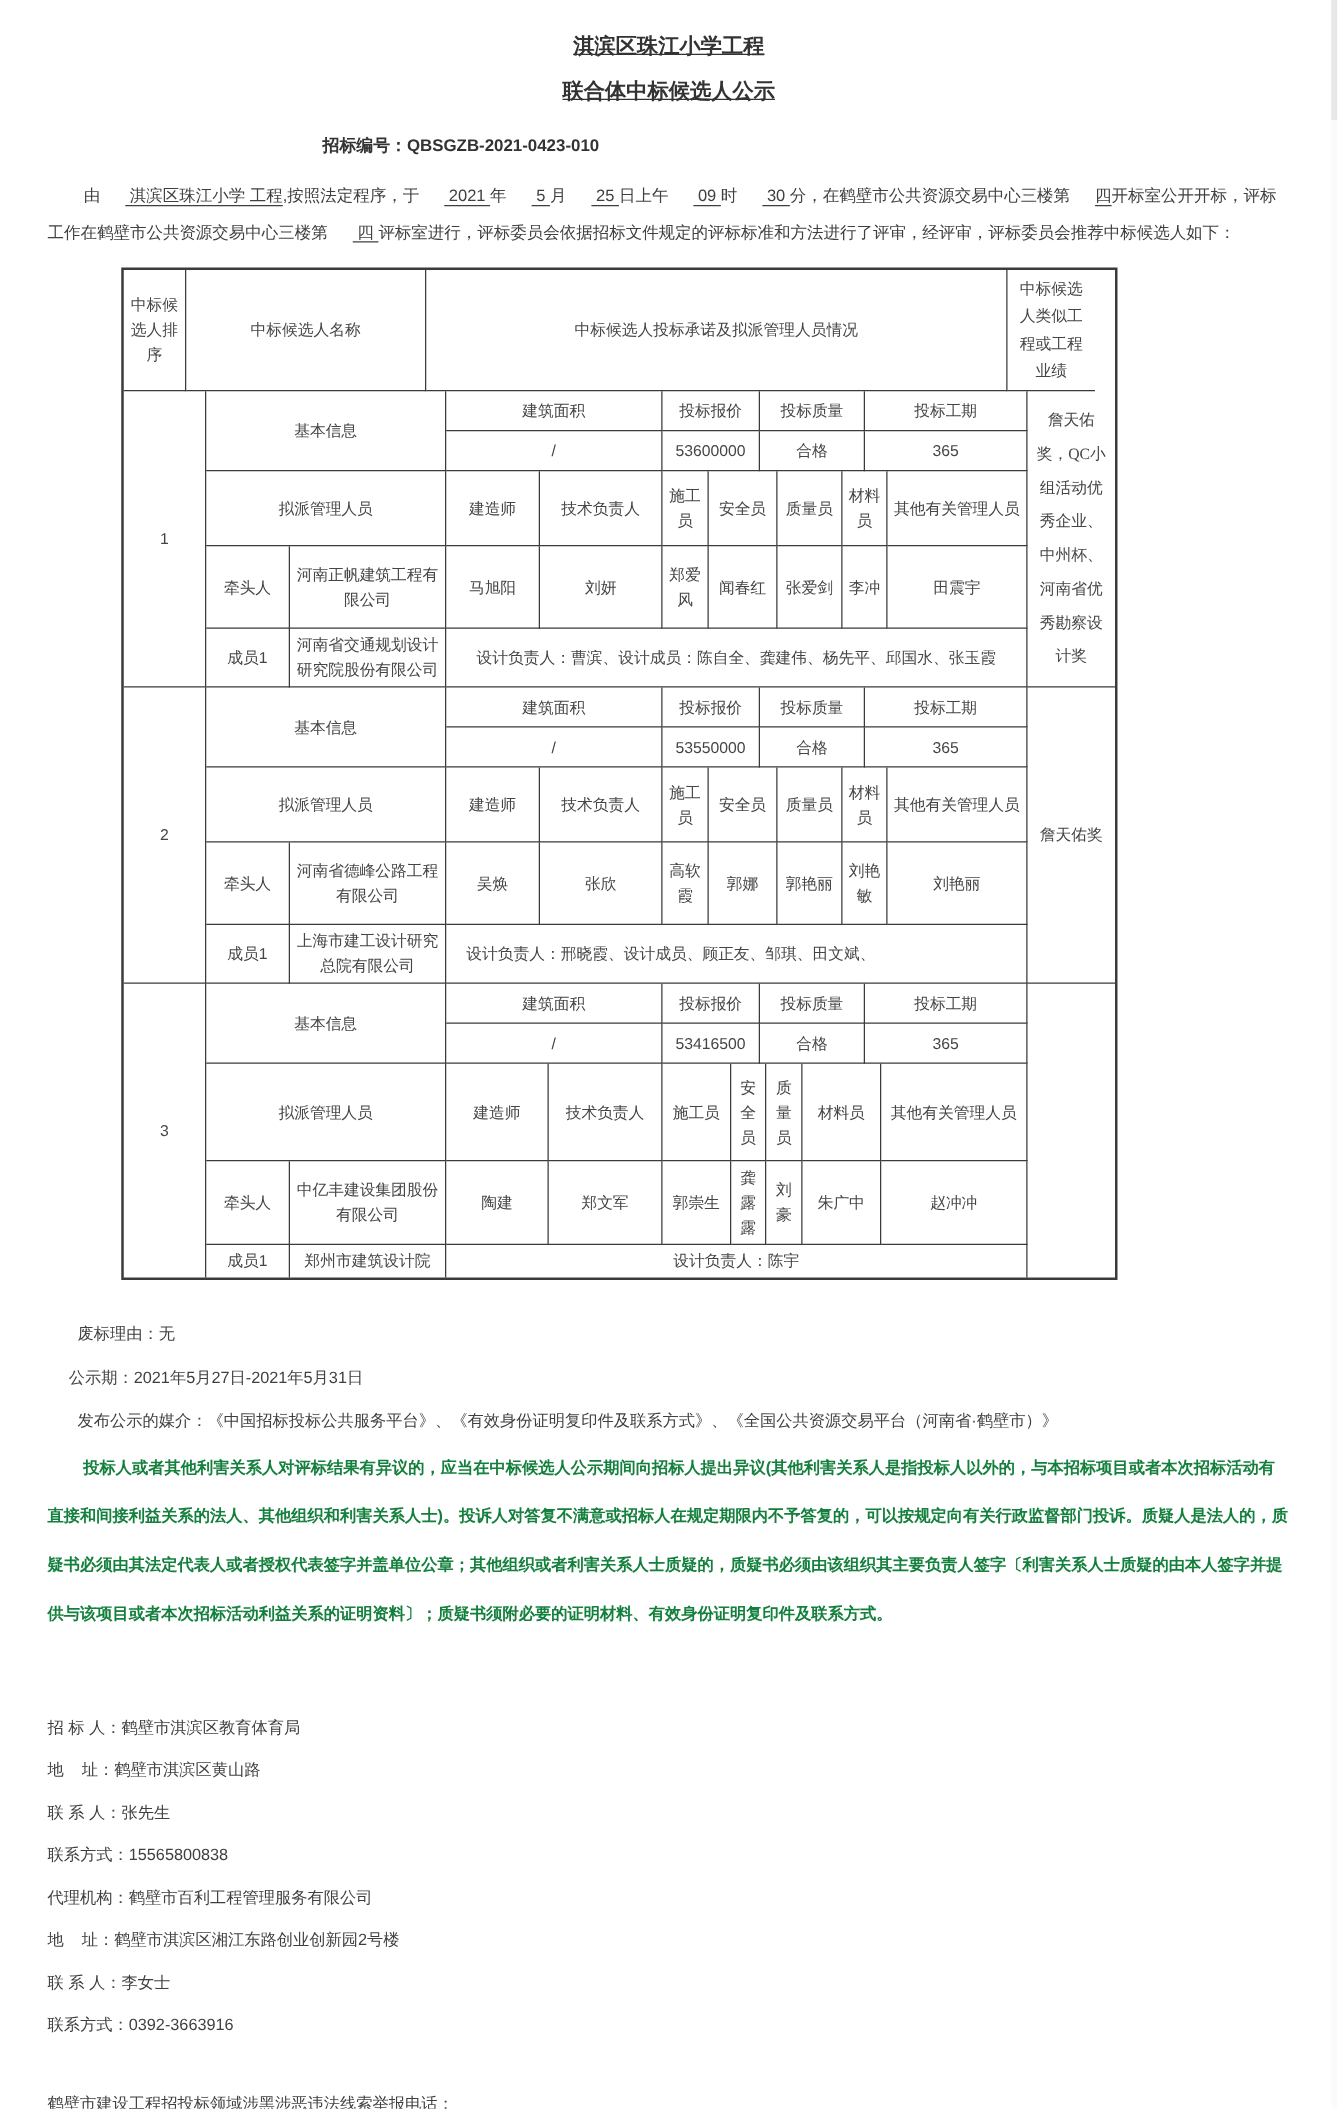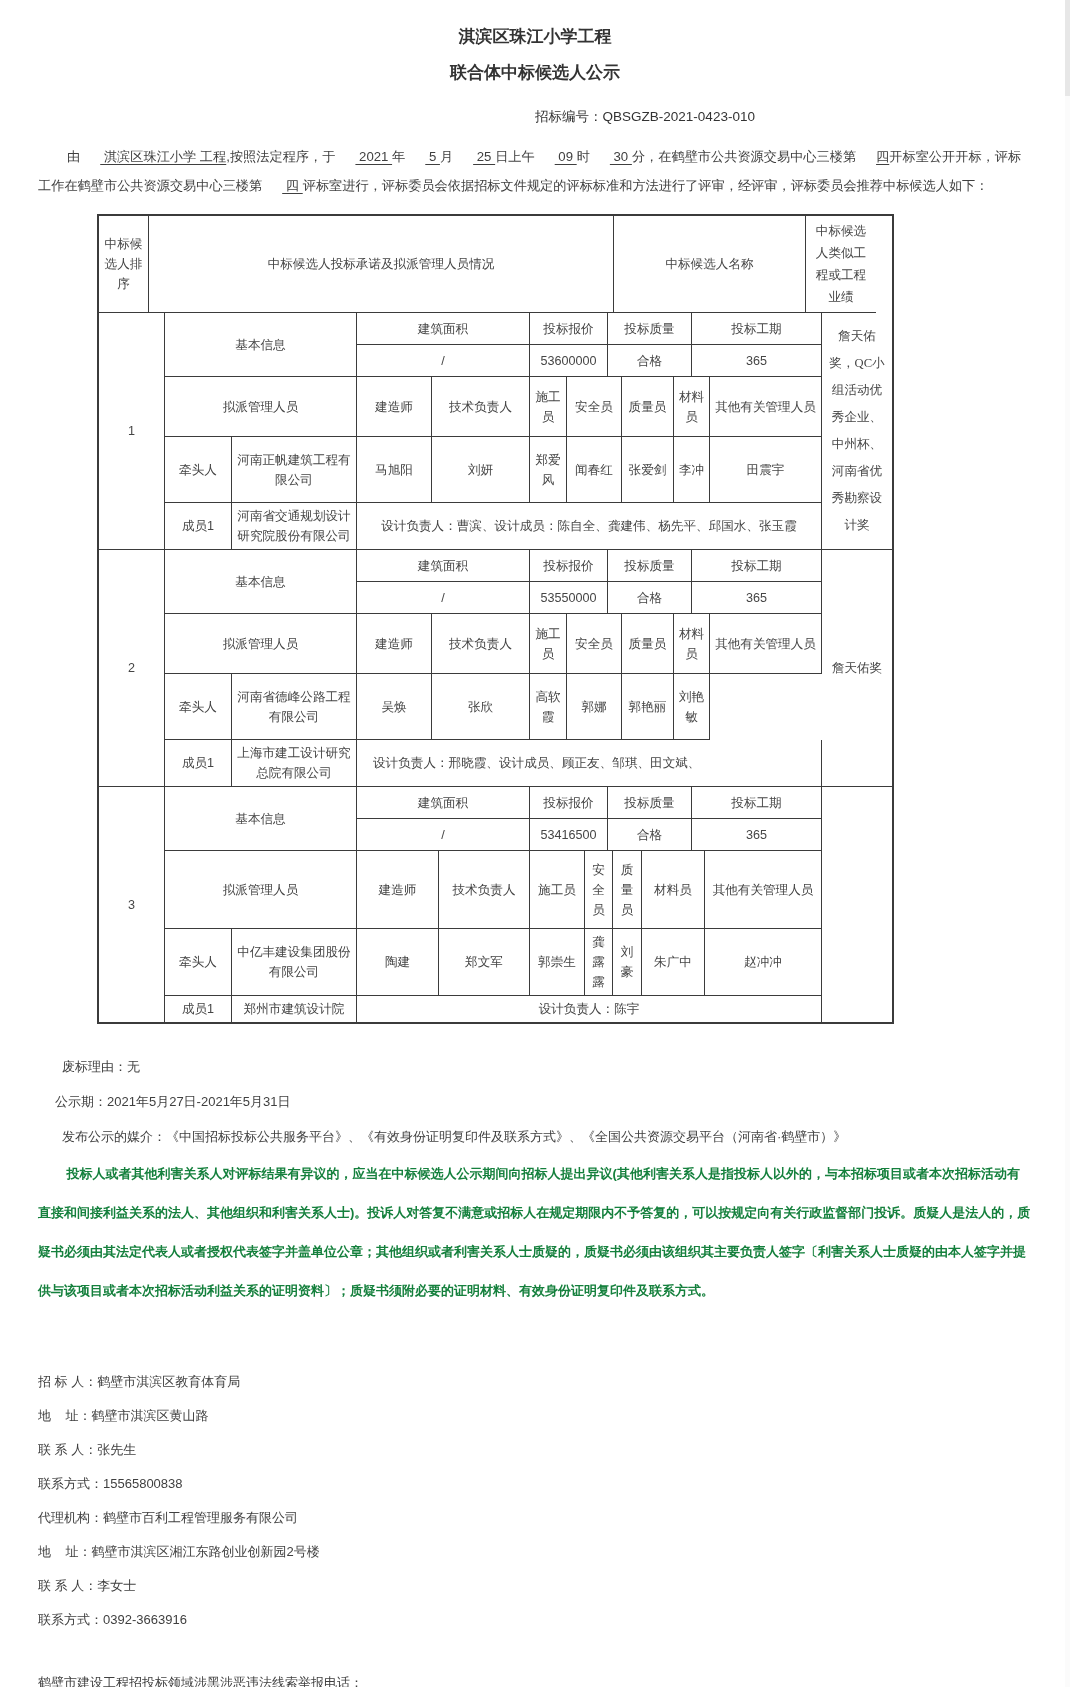--- a/index.html
+++ b/index.html
@@ -3,23 +3,23 @@
 <meta charset="utf-8">
 <style>
   html,body{margin:0;padding:0;}
   body{
     width:1070px;height:1687px;background:#ffffff;overflow:hidden;position:relative;
     font-family:"Liberation Sans","DejaVu Sans",sans-serif;color:#3d3d3d;
   }
   .wrap{padding:16px 38px 0 38px;}
   .title{
     text-align:center;font-size:17px;font-weight:bold;color:#333;
-    margin:6px 0 0 0;line-height:30px;
+    margin:6px 0 0 0;line-height:30px;text-decoration:underline;
   }
-  .bidno{margin:20px 0 0 220px;font-weight:normal;font-size:13.5px;color:#333;text-align:center;}
+  .bidno{margin:20px 0 0 220px;font-weight:bold;font-size:13.5px;color:#333;}
   .intro{margin:16px 0 0 0;font-size:13.2px;line-height:29px;text-indent:2.2em;color:#3f3f3f;width:994px;}
   .u{text-decoration:underline;text-underline-offset:3px;margin-left:20px;}
 
   
   .tbl{margin:14px 0 0 59px;width:793px;border:2px solid #3b3b3b;box-sizing:content-box;}
   .cell{
     border-right:1px solid #3b3b3b;border-bottom:1px solid #3b3b3b;
     display:flex;align-items:center;justify-content:center;
     text-align:center;font-size:12.6px;line-height:20px;color:#454545;
     padding:3px 3px;box-sizing:border-box;word-break:break-all;flex:none;
@@ -89,22 +89,22 @@
   <div class="title">联合体中标候选人公示</div>
 
   <div class="bidno"><span>招标编号：</span><span>QBSGZB-2021-0423-010</span></div>
 
   <div class="intro"><span>由</span><span class="u"> 淇滨区珠江小学 工程</span><span>,按照法定程序，于</span><span class="u"> 2021 </span><span>年</span><span class="u"> 5 </span><span>月</span><span class="u"> 25 </span><span>日上午</span><span class="u"> 09 </span><span>时</span><span class="u"> 30 </span><span>分，在鹤壁市公共资源交易中心三楼第</span><span class="u">四</span><span>开标室公开开标，评标工作在鹤壁市公共资源交易中心三楼第</span><span class="u"> 四 </span><span>评标室进行，评标委员会依据招标文件规定的评标标准和方法进行了评审，经评审，评标委员会推荐中标候选人如下：</span></div>
 
   <div class="tbl">
 
     <div class="thead">
       <div class="cell w-rank">中标候选人排序</div>
+      <div class="cell w-name">中标候选人名称</div>
       <div class="cell w-details">中标候选人投标承诺及拟派管理人员情况</div>
-      <div class="cell w-name">中标候选人名称</div>
       <div class="cell w-perf">中标候选人类似工程或工程业绩</div>
     </div>
 
     <div class="candidate c1">
       <div class="cell rank">1</div>
       <div class="body">
         <div class="band basic-band">
           <div class="cell w-192">基本信息</div>
           <div class="subcol">
             <div class="subrow">
@@ -183,20 +183,21 @@
         </div>
         <div class="band lead-band">
           <div class="cell w-67">牵头人</div>
           <div class="cell w-125">河南省德峰公路工程有限公司</div>
           <div class="cell wa-75">吴焕</div>
           <div class="cell wa-98">张欣</div>
           <div class="cell wa-37">高软霞</div>
           <div class="cell wa-55">郭娜</div>
           <div class="cell wa-52">郭艳丽</div>
           <div class="cell wa-36">刘艳敏</div>
+          <div class="cell wa-112">刘艳丽</div>
         </div>
         <div class="band mem-band">
           <div class="cell w-67">成员1</div>
           <div class="cell w-125">上海市建工设计研究总院有限公司</div>
           <div class="cell w-465 design design-left">设计负责人：邢晓霞、设计成员、顾正友、邹琪、田文斌、</div>
         </div>
       </div>
       <div class="cell perf">詹天佑奖</div>
     </div>
 

